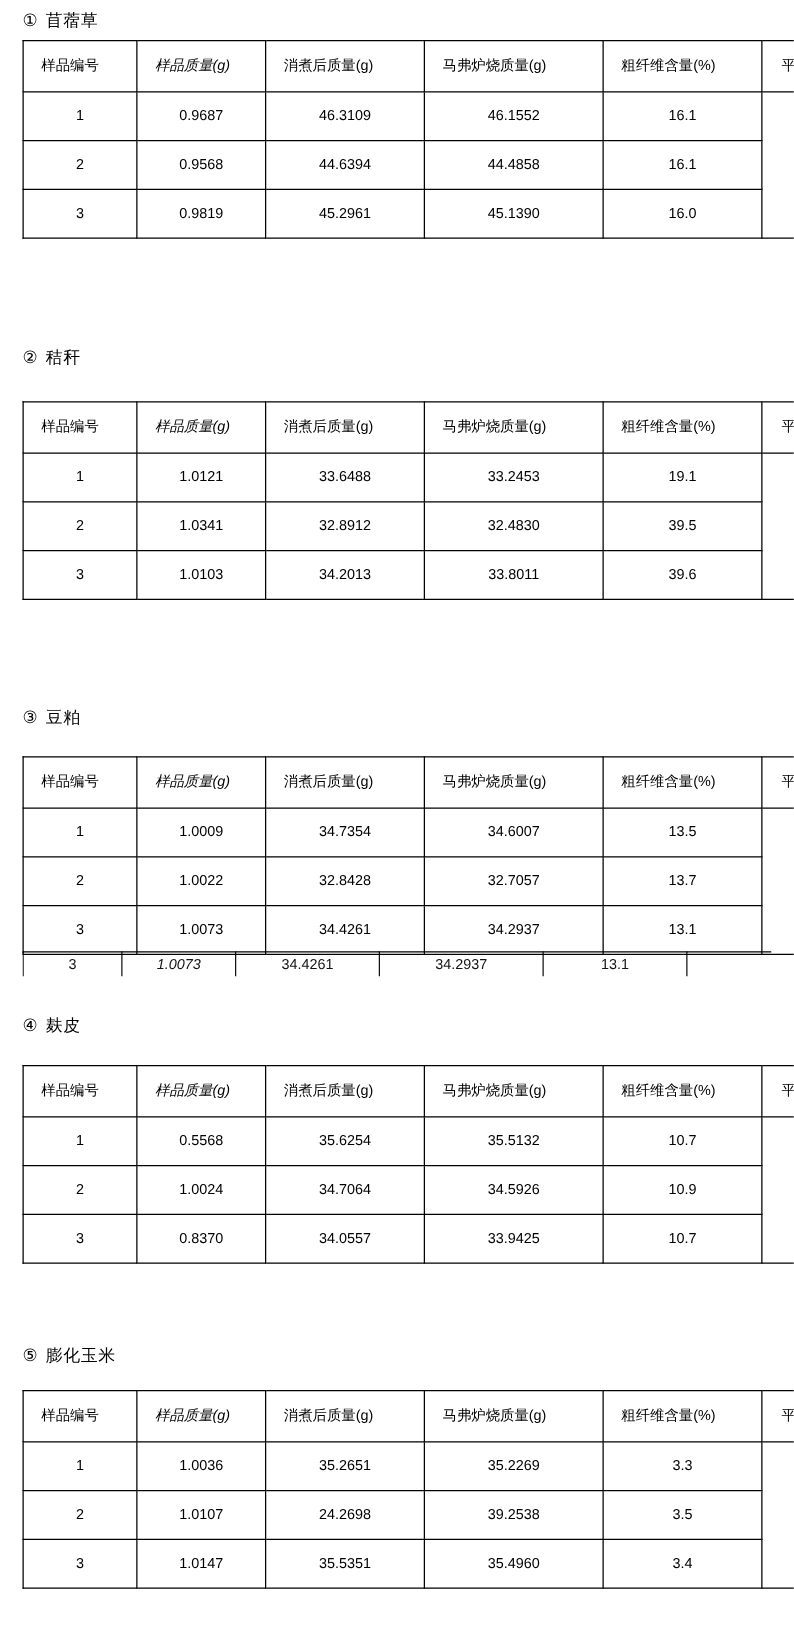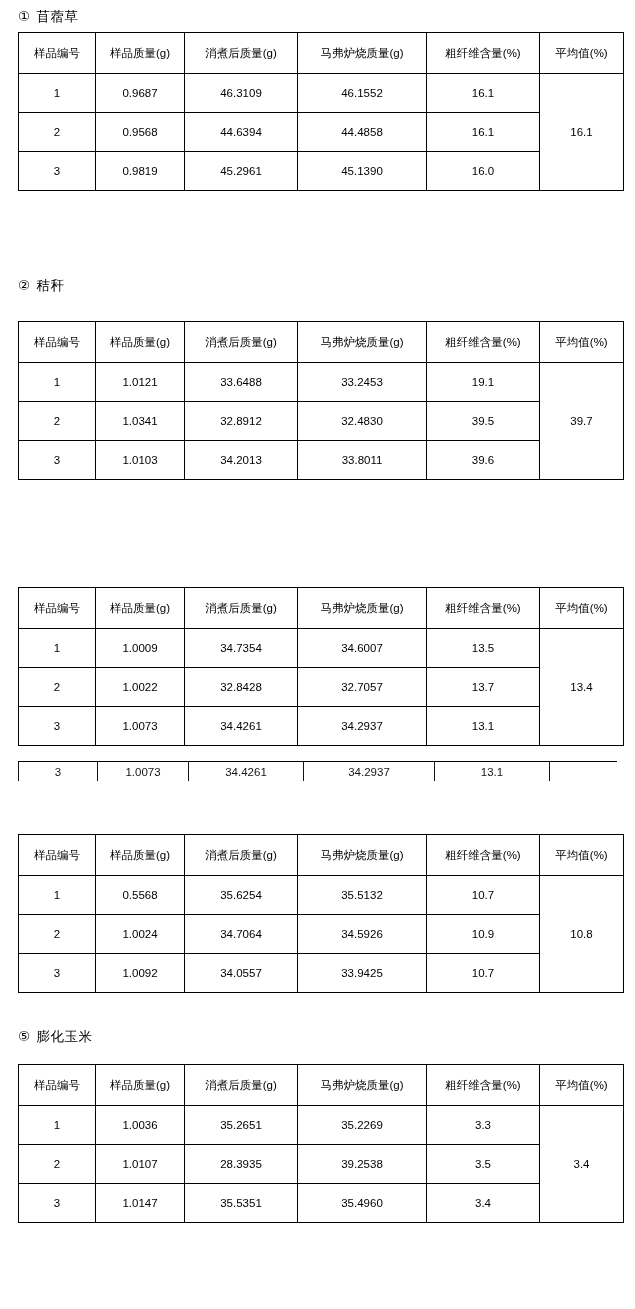--- a/index.html
+++ b/index.html
@@ -48,42 +48,42 @@
   table.data td {
     border: 1px solid #000000;
     text-align: center;
     vertical-align: middle;
     padding: 0;
     height: 38px;
     line-height: 38px;
     white-space: nowrap;
   }
   table.data tr.header td {
-    text-align: center;
-    padding-left: 0;
+    text-align: left;
+    padding-left: 14px;
     height: 40px;
     line-height: 40px;
   }
   table.data tr.header td.hcenter {
     text-align: center;
     padding-left: 0;
   }
   .col1 { width: 76px; }
-  .col2 { width: 88px; }
+  .col2 { width: 88px; font-style: italic; }
   .col3 { width: 112px; }
   .col4 { width: 128px; }
   .col5 { width: 112px; }
   .col6 { width: 83px; }
 
   
   #sec1 { top: 8px; }
   #sec2 { top: 277px; }
   #sec3 { top: 565px; }
   #sec4 { top: 812px; }
-  #sec5 { top: 1028px; }
+  #sec5 { top: 1076px; }
 
   
   .ghost-row {
     position: absolute;
     left: 18px;
     top: 196px;
     width: 599px;
     height: 20px;
     overflow: hidden;
     font-size: 11.5px;
@@ -191,20 +191,23 @@
         <td>1.0103</td>
         <td>34.2013</td>
         <td>33.8011</td>
         <td>39.6</td>
       </tr>
     </tbody>
       </table>
   </div>
 
   <div class="section" id="sec3">
+    <div class="section-title">
+      <span class="marker">③</span><span>豆粕</span>
+    </div>
     <table class="data" style="margin-top:22px;">
       <tbody>
           <tr class="header">
         <td class="col1">样品编号</td>
         <td class="col2">样品质量(g)</td>
         <td class="col3">消煮后质量(g)</td>
         <td class="col4">马弗炉烧质量(g)</td>
         <td class="col5">粗纤维含量(%)</td>
         <td class="col6 hcenter">平均值(%)</td>
       </tr>
@@ -243,20 +246,23 @@
           <td class="col4">34.2937</td>
           <td class="col5">13.1</td>
           <td class="col6"></td>
         </tr>
       </tbody>
         </table>
     </div>
   </div>
 
   <div class="section" id="sec4">
+    <div class="section-title">
+      <span class="marker">④</span><span>麸皮</span>
+    </div>
     <table class="data" style="margin-top:22px;">
       <tbody>
           <tr class="header">
         <td class="col1">样品编号</td>
         <td class="col2">样品质量(g)</td>
         <td class="col3">消煮后质量(g)</td>
         <td class="col4">马弗炉烧质量(g)</td>
         <td class="col5">粗纤维含量(%)</td>
         <td class="col6 hcenter">平均值(%)</td>
       </tr>
@@ -270,21 +276,21 @@
       </tr>
       <tr>
         <td>2</td>
         <td>1.0024</td>
         <td>34.7064</td>
         <td>34.5926</td>
         <td>10.9</td>
       </tr>
       <tr>
         <td>3</td>
-        <td>1.0092</td>
+        <td>0.8370</td>
         <td>34.0557</td>
         <td>33.9425</td>
         <td>10.7</td>
       </tr>
     </tbody>
       </table>
   </div>
 
   <div class="section" id="sec5">
     <div class="section-title">
@@ -304,21 +310,21 @@
         <td>1</td>
         <td>1.0036</td>
         <td>35.2651</td>
         <td>35.2269</td>
         <td>3.3</td>
         <td rowspan="3">3.4</td>
       </tr>
       <tr>
         <td>2</td>
         <td>1.0107</td>
-        <td>28.3935</td>
+        <td>24.2698</td>
         <td>39.2538</td>
         <td>3.5</td>
       </tr>
       <tr>
         <td>3</td>
         <td>1.0147</td>
         <td>35.5351</td>
         <td>35.4960</td>
         <td>3.4</td>
       </tr>

